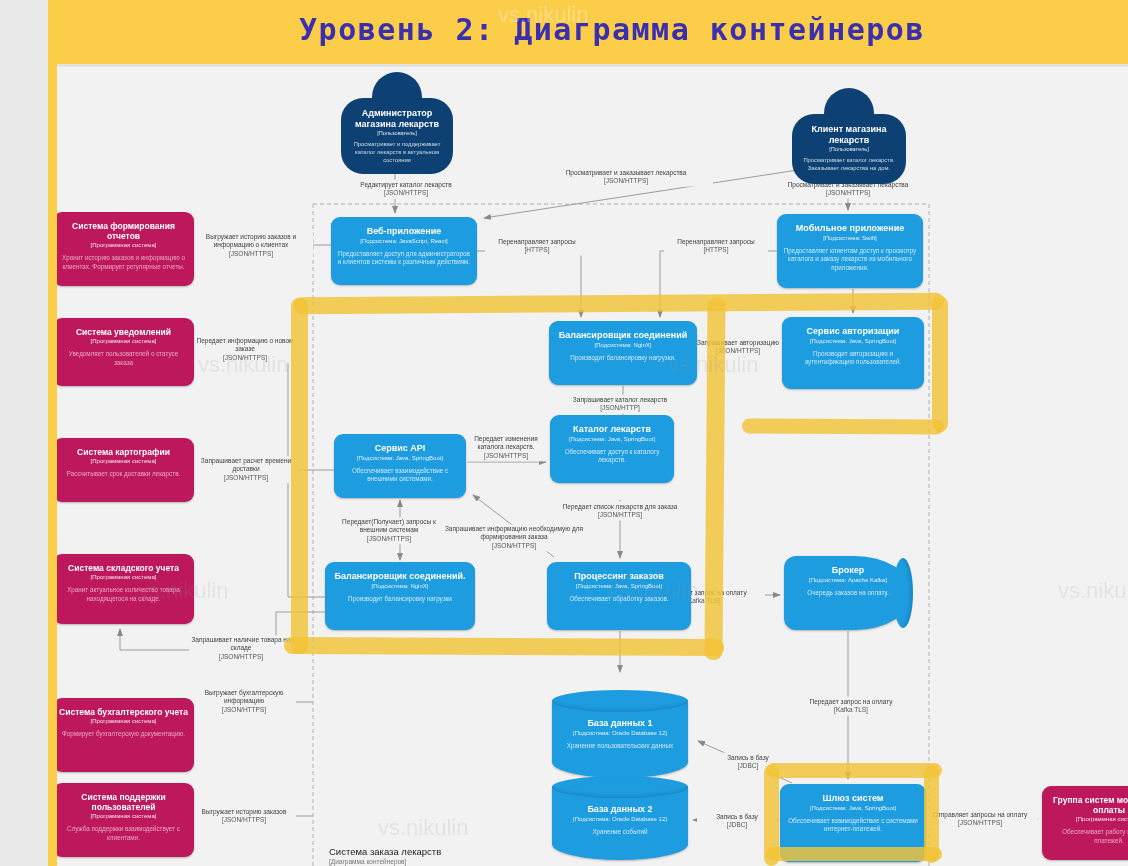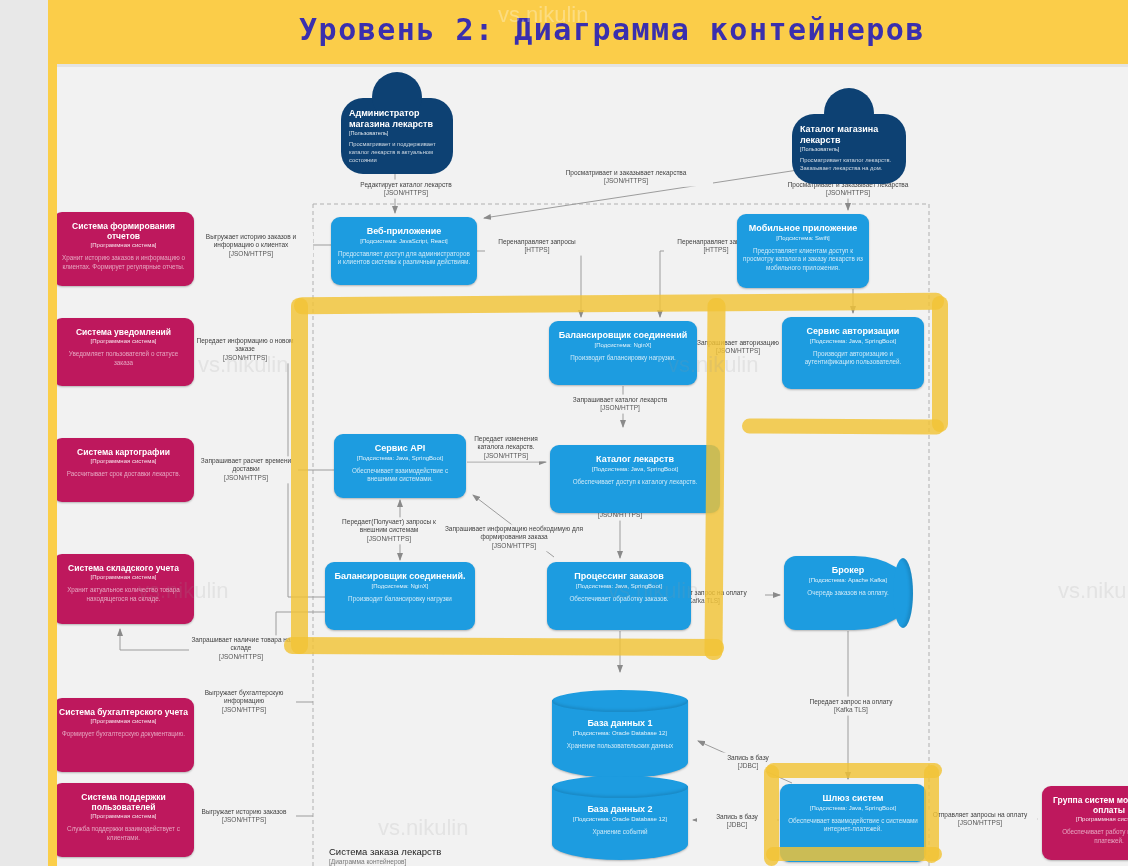--- a/index.html
+++ b/index.html
@@ -11,21 +11,21 @@
   
   svg.wires{position:absolute;left:0;top:0;z-index:5;}
   
   .node{position:absolute;box-sizing:border-box;border-radius:9px;color:#fff;text-align:center;padding:9px 6px 4px;z-index:10;box-shadow:0 1px 2px rgba(0,0,0,.25);}
   .blue{background:#1d9ce0;}
   .ext{background:#be185d;}
   .nt{font-weight:bold;font-size:9px;line-height:1.18;}
   .ns{font-size:6px;margin-top:1px;opacity:.88;}
   .nd{font-size:6.3px;margin-top:6px;line-height:1.35;opacity:.78;}
   
-  .person{position:absolute;box-sizing:border-box;background:#0d4173;border-radius:22px;color:#fff;padding:10px 8px 4px;z-index:11;}
+  .person{position:absolute;box-sizing:border-box;background:#0d4173;border-radius:22px;color:#fff;text-align:center;padding:10px 8px 4px;z-index:11;}
   .p-head{position:absolute;top:-26px;left:50%;transform:translateX(-50%);width:50px;height:50px;border-radius:50%;background:#0d4173;}
   .person .nt{position:relative;font-size:9px;}
   .person .ns{position:relative;font-size:5.6px;}
   .person .nd{position:relative;font-size:5.8px;margin-top:5px;}
   
   .cyl-v{border-radius:0 0 50% 50% / 0 0 16px 16px;padding-top:18px;}
   .cyl-v::before{content:"";position:absolute;left:0;right:0;top:-10px;height:22px;border-radius:50%;background:#1d9ce0;box-shadow:inset 0 -2px 3px rgba(0,0,0,.12);}
   
   .cyl-h{border-radius:12px 45% 45% 12px / 12px 50% 50% 12px;text-align:center;}
   .cyl-h::after{content:"";position:absolute;right:-1px;top:2px;bottom:2px;width:20px;border-radius:50%;background:#1d9ce0;box-shadow:inset -3px 0 3px rgba(0,0,0,.12);}
@@ -89,51 +89,51 @@
   </svg>
 
   <div class="person" style="left:293px;top:98px;width:112px;height:76px">
     <div class="p-head"></div>
     <div class="nt">Администратор магазина лекарств</div>
     <div class="ns">[Пользователь]</div>
     <div class="nd">Просматривает и поддерживает каталог лекарств в актуальном состоянии</div>
   </div>
   <div class="person" style="left:744px;top:114px;width:114px;height:70px">
     <div class="p-head"></div>
-    <div class="nt">Каталог магазина лекарств</div>
+    <div class="nt">Клиент магазина лекарств</div>
     <div class="ns">[Пользователь]</div>
     <div class="nd">Просматривает каталог лекарств. Заказывает лекарства на дом.</div>
   </div>
 
   <div class="node blue" style="left:283px;top:217px;width:146px;height:68px">
     <div class="nt">Веб-приложение</div>
     <div class="ns">[Подсистема: JavaScript, React]</div>
     <div class="nd">Предоставляет доступ для администраторов и клиентов системы к различным действиям.</div>
   </div>
-  <div class="node blue" style="left:689px;top:214px;width:132px;height:74px">
+  <div class="node blue" style="left:729px;top:214px;width:146px;height:74px">
     <div class="nt">Мобильное приложение</div>
     <div class="ns">[Подсистема: Swift]</div>
     <div class="nd">Предоставляет клиентам доступ к просмотру каталога и заказу лекарств из мобильного приложения.</div>
   </div>
   <div class="node blue" style="left:501px;top:321px;width:148px;height:64px">
     <div class="nt">Балансировщик соединений</div>
     <div class="ns">[Подсистема: NginX]</div>
     <div class="nd">Производит балансировку нагрузки.</div>
   </div>
   <div class="node blue" style="left:734px;top:317px;width:142px;height:72px">
     <div class="nt">Сервис авторизации</div>
     <div class="ns">[Подсистема: Java, SpringBoot]</div>
     <div class="nd">Производит авторизацию и аутентификацию пользователей.</div>
   </div>
   <div class="node blue" style="left:286px;top:434px;width:132px;height:64px">
     <div class="nt">Сервис API</div>
     <div class="ns">[Подсистема: Java, SpringBoot]</div>
     <div class="nd">Обеспечивает взаимодействие с внешними системами.</div>
   </div>
-  <div class="node blue" style="left:502px;top:445px;width:170px;height:68px">
+  <div class="node blue" style="left:502px;top:415px;width:124px;height:68px">
     <div class="nt">Каталог лекарств</div>
     <div class="ns">[Подсистема: Java, SpringBoot]</div>
     <div class="nd">Обеспечивает доступ к каталогу лекарств.</div>
   </div>
   <div class="node blue" style="left:277px;top:562px;width:150px;height:68px">
     <div class="nt">Балансировщик соединений.</div>
     <div class="ns">[Подсистема: NginX]</div>
     <div class="nd">Производит балансировку нагрузки</div>
   </div>
   <div class="node blue" style="left:499px;top:562px;width:144px;height:68px">

